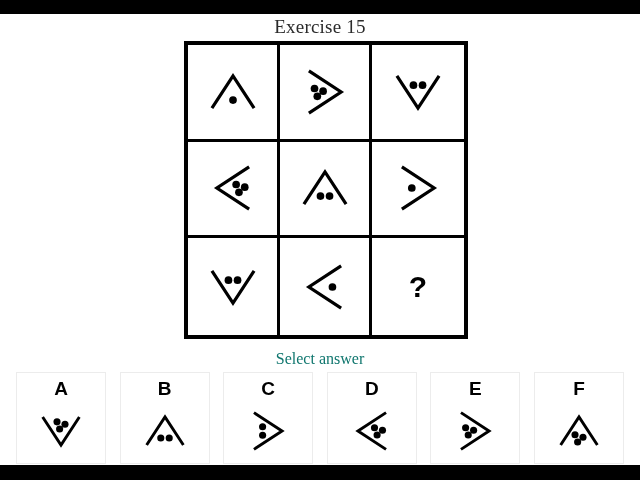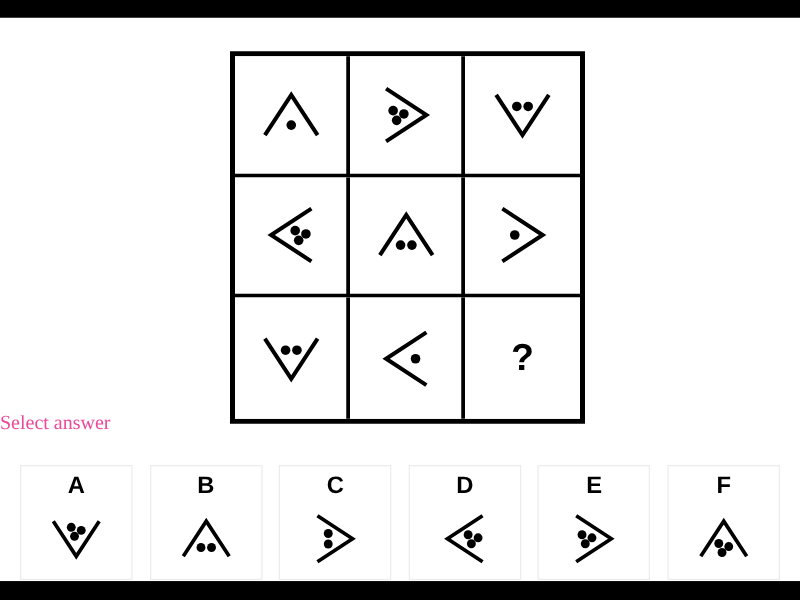--- a/index.html
+++ b/index.html
@@ -88,25 +88,26 @@
     font-weight: bold;
     font-size: 30px;
     color: #000000;
     line-height: 1;
   }
 
   
   .select-answer {
     position: absolute;
     left: 0;
-    top: 316px;
-    width: 640px;
+    top: 336px;
+    width: 640px;
+    text-align: center;
     font-family: "Liberation Serif", serif;
     font-size: 16px;
-    color: #ec4899;
+    color: #0f766e;
   }
 
   
   .options {
     position: absolute;
     left: 16px;
     top: 358px;
     width: 608px;
     height: 92px;
     display: flex;
@@ -143,20 +144,21 @@
 </head>
 <body>
 
 <div id="screen">
 
   <div class="bar bar-top"></div>
   <div class="bar bar-bottom"></div>
 
   <div class="stage">
 
+    <div class="title">Exercise 15</div>
 
     <div class="matrix" id="matrix">
         <div class="cell col1 row1">
           <svg width="62" height="62" viewBox="0 0 100 100">
             <path d="M 16 76 L 50 24 L 84 76" fill="none" stroke="#000000" stroke-width="5.2" stroke-linecap="butt" stroke-linejoin="miter"></path>
             <circle cx="50.00" cy="63.00" r="6.2" fill="#000000"></circle>
           </svg>
         </div>
         <div class="cell col2 row1">
           <svg width="62" height="62" viewBox="0 0 100 100">

